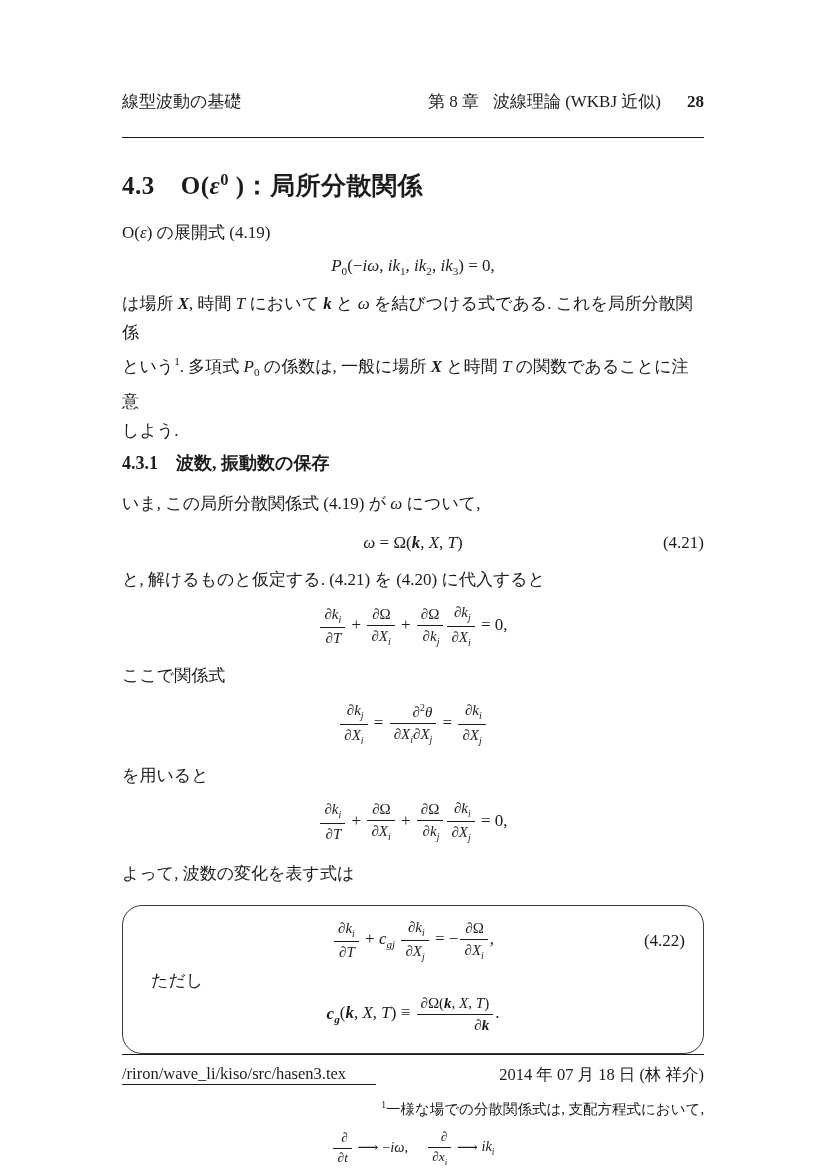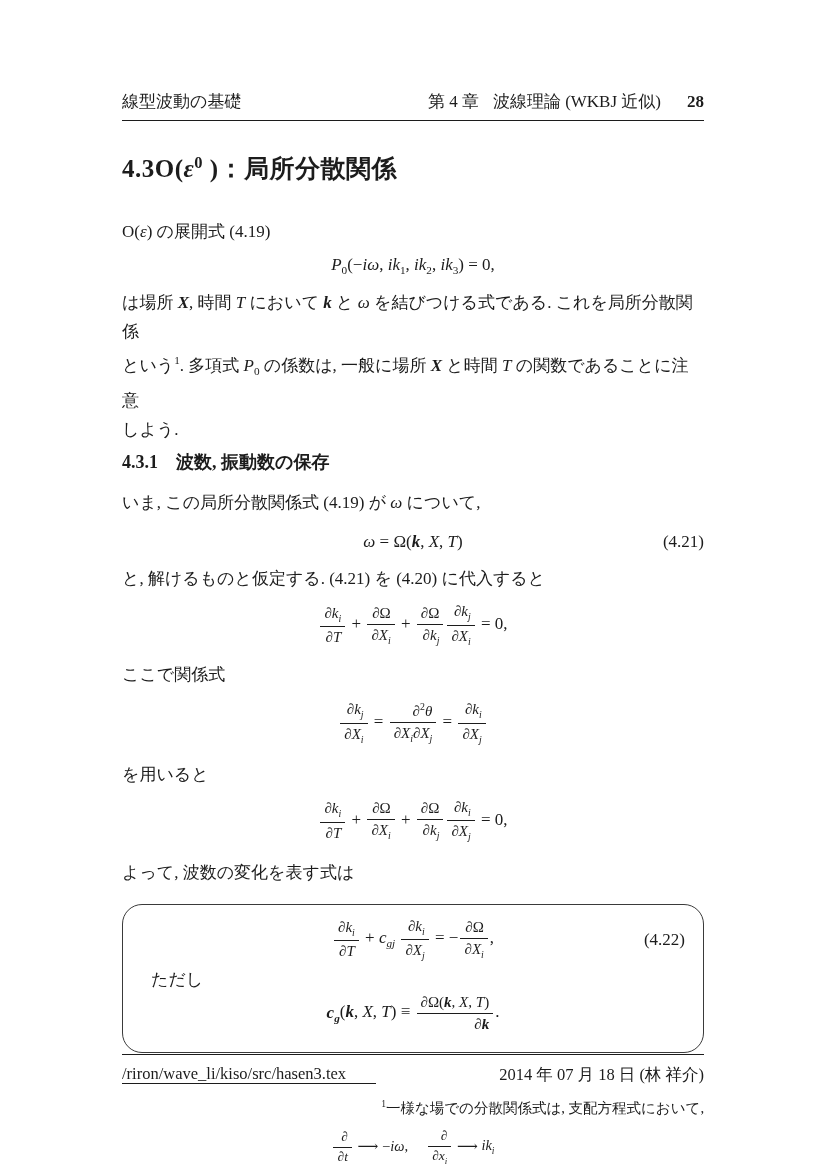--- a/index.html
+++ b/index.html
@@ -11,35 +11,35 @@
     position: relative;
     overflow: hidden;
   }
   .content { margin: 0 122px; width: 582px; }
 
   
   .page-header {
     margin-top: 90px;
     display: flex; justify-content: space-between; align-items: baseline;
     font-size: 17px;
-    padding-bottom: 7px;
+    padding-bottom: 24px;
     border-bottom: 1.4px solid #1c1c1c;
   }
   .header-right { display: flex; align-items: baseline; }
   .header-chapter { margin-right: 14px; }
   .header-chapter-title { margin-right: 26px; }
   .header-page { font-weight: bold; }
 
   
   .section-heading {
     margin-top: 31px;
     font-size: 25px; font-weight: bold;
     letter-spacing: 0.5px;
   }
-  .section-heading .sec-num { }
+  .section-heading .sec-num { margin-right: 26px; }
   .subsection-heading {
     margin-top: 6px;
     font-size: 18px; font-weight: bold;
   }
   .subsection-heading .sec-num { margin-right: 18px; }
 
   
   .para { font-size: 17px; line-height: 26px; }
   .para-block { font-size: 17px; line-height: 29px; }
   i { font-family: "Liberation Serif", "DejaVu Serif", serif; }
@@ -92,31 +92,31 @@
     position: absolute; left: 122px; top: 1054px; width: 582px;
     border-top: 1.2px solid #1c1c1c;
     padding-top: 9px;
     display: flex; justify-content: space-between;
     font-size: 16.5px;
   }
 
   .mt10 { margin-top: 10px; }
   .mt12 { margin-top: 12px; } .mt14 { margin-top: 14px; }
   .mt16 { margin-top: 16px; }
-  .mt26 { margin-top: 34px; }
+  .mt26 { margin-top: 18px; }
 </style>
 </head>
 <body>
 
 <div class="content">
 
   <div class="page-header">
     <span>線型波動の基礎</span>
     <span class="header-right">
-      <span class="header-chapter">第 4 章</span>
+      <span class="header-chapter">第 8 章</span>
       <span class="header-chapter-title">波線理論 (WKBJ 近似)</span>
       <span class="header-page">28</span>
     </span>
   </div>
 
   <div class="section-heading">
     <span class="sec-num">4.3</span><span>O(<i>ε</i><sup>0</sup> )：局所分散関係</span>
   </div>
 
   <div class="para mt26">O(<i>ε</i>) の展開式 (4.19)</div>

